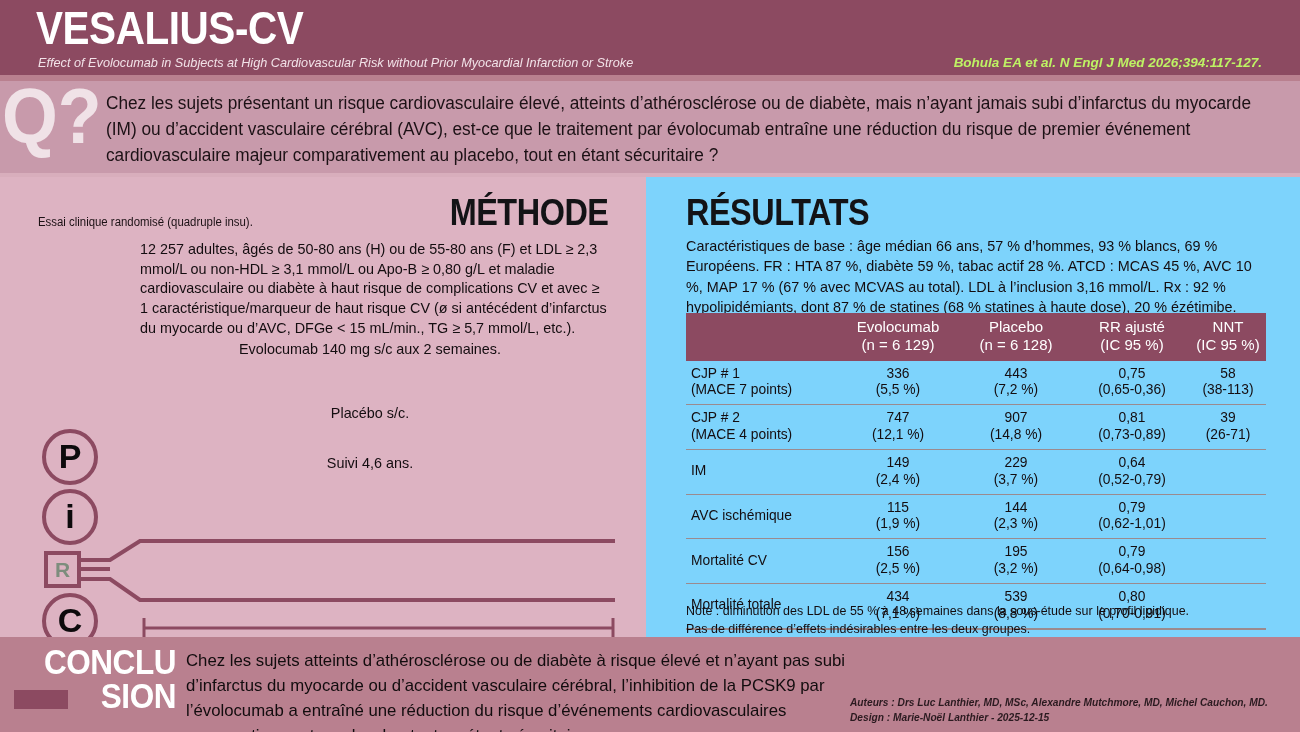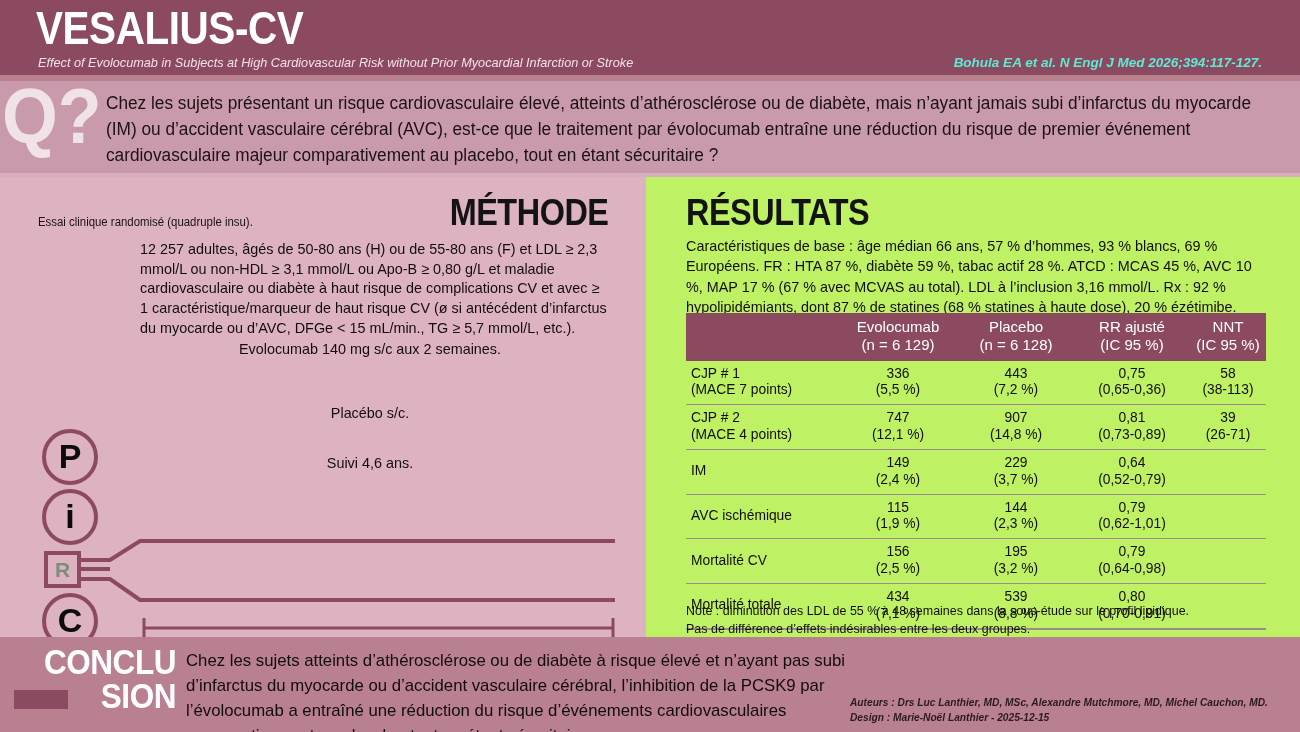--- a/index.html
+++ b/index.html
@@ -22,21 +22,21 @@
     letter-spacing:-0.5px; line-height:1.05;
     transform:scaleX(0.88); transform-origin:left top;
   }
   .header-sub {
     position:absolute; left:38px; top:55px;
     font-size:13.5px; font-style:italic; color:#f2e2e8;
     transform:scaleX(0.94); transform-origin:left top;
   }
   .header-cite {
     position:absolute; right:38px; top:55px;
-    font-size:13.5px; font-style:italic; font-weight:bold; color:#5eead4;
+    font-size:13.5px; font-style:italic; font-weight:bold; color:#bef264;
   }
   .header-strip {
     position:absolute; left:0; top:75px; width:1300px; height:6px;
     background:#B9808F;
   }
 
   
   .qband {
     position:absolute; left:0; top:81px; width:1300px; height:92px;
     background:#C89AAB;
@@ -56,21 +56,21 @@
     background:#D8AEBC;
   }
 
   
   .left-panel {
     position:absolute; left:0; top:177px; width:646px; height:460px;
     background:#DDB3C2;
   }
   .right-panel {
     position:absolute; left:646px; top:177px; width:654px; height:536px;
-    background:#bef264;
+    background:#7dd3fc;
   }
 
   .sec-title {
     position:absolute; font-size:36px; font-weight:bold; color:#131316;
     letter-spacing:-0.5px; transform:scaleX(0.9); transform-origin:left top;
   }
   #methode-title { right:38px; top:15px; transform:scaleX(0.9); transform-origin:right top; }
   #resultats-title { left:40px; top:15px; }
 
   .design-note {

